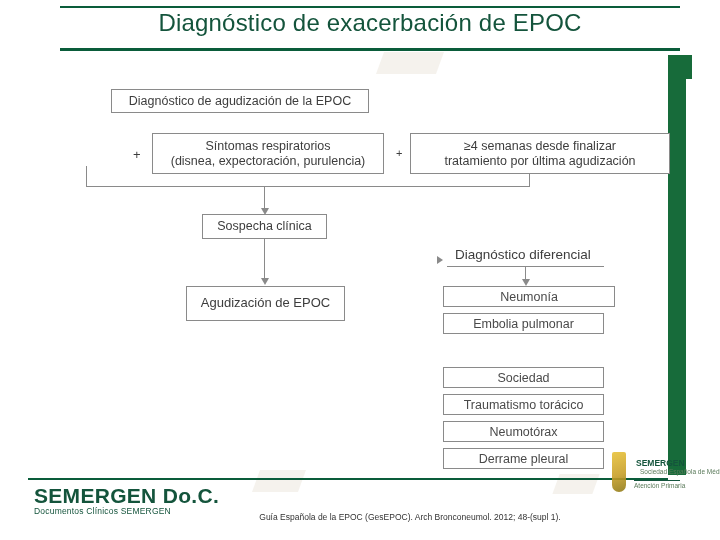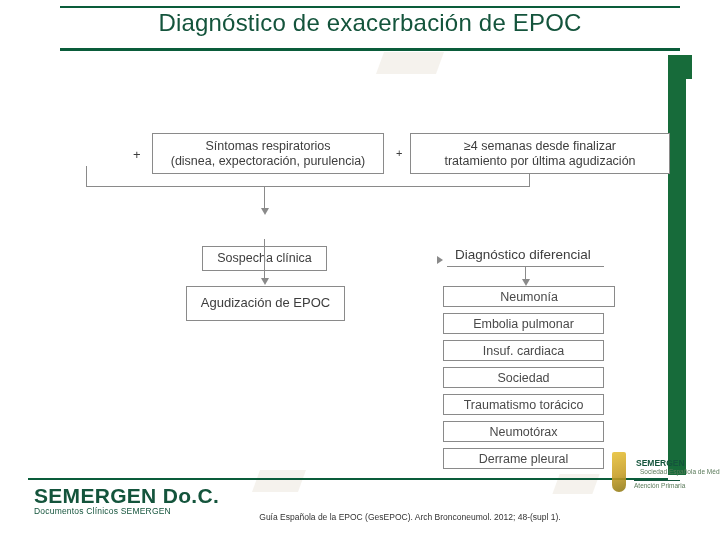--- a/index.html
+++ b/index.html
@@ -245,20 +245,21 @@
   <div class="faint" style="left:256px;top:470px;width:46px;height:22px;transform:skewX(-20deg);"></div>
   <div class="faint" style="left:556px;top:474px;width:40px;height:20px;transform:skewX(-20deg);"></div>
 
   <div class="title-rule-top"></div>
   <div class="slide-title">Diagnóstico de exacerbación de EPOC</div>
   <div class="title-rule-bottom"></div>
 
   <div class="green-bar-right"></div>
   <div class="green-bar-nub"></div>
 
+  <div class="box" style="left:111px;top:89px;width:258px;height:24px;">Diagnóstico de agudización de la EPOC</div>
 
 
   <div class="plus" style="left:133px;top:147px;">+</div>
 
   <div class="box" style="left:152px;top:133px;width:232px;height:41px;flex-direction:column;">
     <span>Síntomas respiratorios</span>
     <span>(disnea, expectoración, purulencia)</span>
   </div>
 
   <div class="plus" style="left:396px;top:147px;font-size:11px;">+</div>
@@ -267,36 +268,35 @@
     <span>≥4 semanas desde finalizar</span>
     <span>tratamiento por última agudización</span>
   </div>
 
   <div class="ln ln-v" style="left:86px;top:166px;height:20px;"></div>
   <div class="ln ln-h" style="left:86px;top:186px;width:444px;"></div>
   <div class="ln ln-v" style="left:529px;top:174px;height:12px;"></div>
   <div class="ln ln-v" style="left:264px;top:186px;height:25px;"></div>
   <div class="arrow-down" style="left:261px;top:208px;"></div>
 
-  <div class="box" style="left:202px;top:214px;width:125px;height:25px;margin-top:32px;">Sospecha clínica</div>
+  <div class="box" style="left:202px;top:214px;width:125px;height:25px;">Sospecha clínica</div>
 
   <div class="ln ln-v" style="left:264px;top:239px;height:42px;"></div>
   <div class="arrow-down" style="left:261px;top:278px;"></div>
 
   <div class="box lg" style="left:186px;top:286px;width:159px;height:35px;">Agudización de EPOC</div>
 
   <div class="arrow-right-small" style="left:437px;top:256px;"></div>
   <div class="dd-title" style="left:455px;top:247px;">Diagnóstico diferencial</div>
   <div class="dd-underline" style="left:447px;top:266px;width:157px;"></div>
   <div class="ln ln-v" style="left:525px;top:267px;height:16px;"></div>
   <div class="arrow-down" style="left:522px;top:279px;"></div>
 
   <div class="dd-box" style="left:443px;top:286px;width:172px;">Neumonía</div>
   <div class="dd-box" style="left:443px;top:313px;width:161px;">Embolia pulmonar</div>
-  <div class="dd-box" style="left:443px;top:340px;width:161px;">Insuf. cardiaca</div>
   <div class="dd-box" style="left:443px;top:367px;width:161px;">Sociedad</div>
   <div class="dd-box" style="left:443px;top:394px;width:161px;">Traumatismo torácico</div>
   <div class="dd-box" style="left:443px;top:421px;width:161px;text-align:right;">Neumotórax</div>
   <div class="dd-box" style="left:443px;top:448px;width:161px;">Derrame pleural</div>
 
   <div class="footer-rule"></div>
   <div class="logo-main">SEMERGEN Do.C.</div>
   <div class="logo-sub">Documentos Clínicos SEMERGEN</div>
   <div class="citation">Guía Española de la EPOC (GesEPOC). Arch Bronconeumol. 2012; 48-(supl 1).</div>
 

